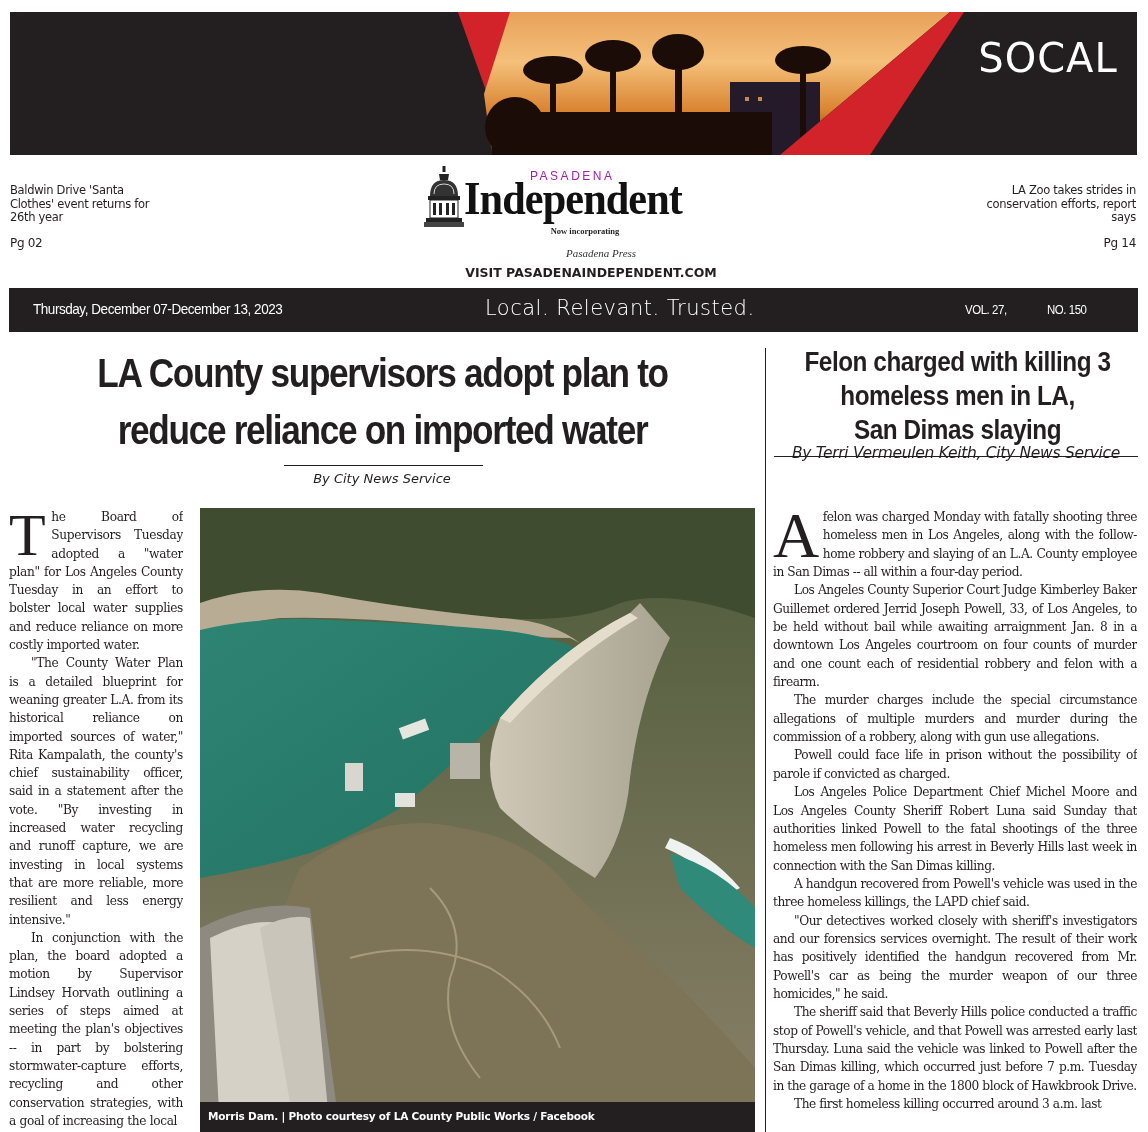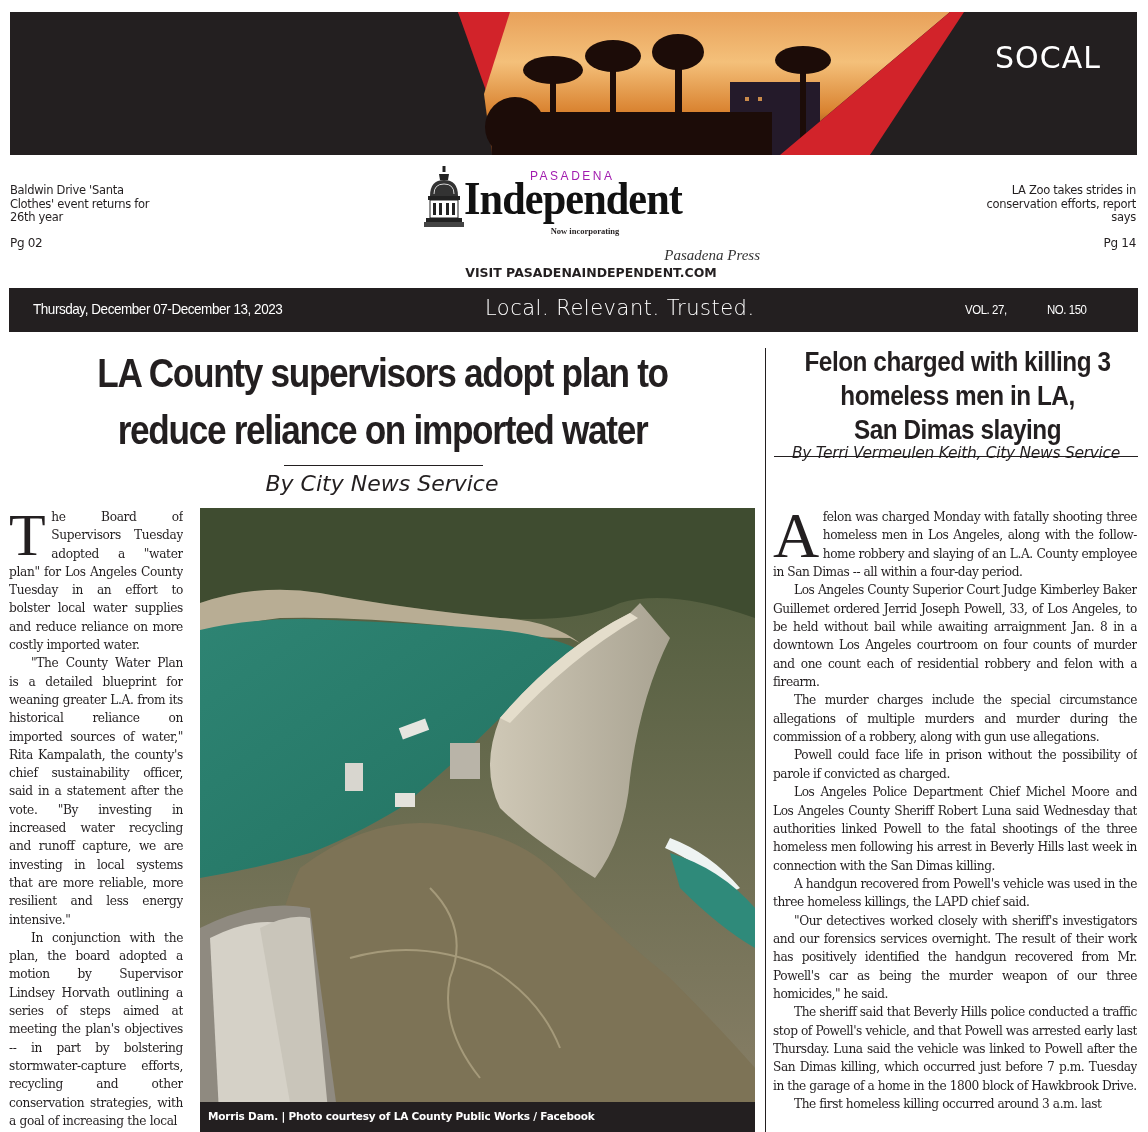--- a/index.html
+++ b/index.html
@@ -25,21 +25,21 @@
   }
   .ad-logo .hey {
     font-family: "DejaVu Sans", sans-serif; font-weight: bold; font-size: 56px;
     letter-spacing: 2px; line-height: 56px; position: relative; display: inline-block;
   }
   .ad-logo .hey-dot {
     position: absolute; right: 14px; top: -8px; width: 12px; height: 12px;
     border-radius: 50%; background: #e52b38;
   }
   .ad-logo .socal {
-    font-family: "DejaVu Sans", sans-serif; font-size: 30px; letter-spacing: 1px;
+    font-family: "DejaVu Sans", sans-serif; font-size: 40px; letter-spacing: 1px;
     line-height: 32px; margin-top: 2px;
   }
 
   
   .teaser {
     position: absolute; top: 184px; font-family: "DejaVu Sans", sans-serif;
     font-size: 11.5px; line-height: 13.5px; color: #231f20; letter-spacing: -0.3px;
   }
   .teaser-left { left: 10px; width: 150px; }
   .teaser-right { right: 12px; width: 150px; text-align: right; }
@@ -57,22 +57,22 @@
     position: absolute; left: 44px; top: 12px;
     font-family: "Liberation Serif", serif; font-weight: bold; font-size: 46px;
     letter-spacing: -1px; line-height: 50px; color: #111;
     transform: scaleX(0.92); transform-origin: left;
   }
   .mast-now {
     position: absolute; left: 0; width: 330px; top: 64px; text-align: center;
     font-family: "Liberation Serif", serif; font-weight: bold; font-size: 8.5px;
   }
   .mast-press {
-    position: absolute; left: 10px; width: 330px; top: 85px; text-align: right;
-    font-family: "Liberation Serif", serif; font-style: italic; font-size: 15px; color: #333;
+    position: absolute; left: 16px; width: 330px; top: 85px; text-align: center;
+    font-family: "Liberation Serif", serif; font-style: italic; font-size: 11px; color: #333;
   }
   .mast-visit {
     position: absolute; left: 0; width: 342px; top: 103px; text-align: center;
     font-family: "DejaVu Sans", sans-serif; font-weight: bold; font-size: 12.5px;
     letter-spacing: 0px;
   }
 
   
   .datebar {
     position: absolute; left: 9px; top: 288px; width: 1129px; height: 44px;
@@ -101,21 +101,21 @@
     position: absolute; left: 20px; top: 345px; width: 725px; text-align: center;
     font-family: "Liberation Sans", sans-serif; font-weight: bold; font-size: 40px;
     line-height: 57px; letter-spacing: -1.5px; color: #231f20;
     transform: scaleX(0.88); transform-origin: center;
   }
   .main-rule {
     position: absolute; left: 284px; top: 465px; width: 199px; height: 1px; background: #231f20;
   }
   .main-byline {
     position: absolute; left: 200px; width: 364px; top: 471px; text-align: center;
-    font-family: "DejaVu Sans", sans-serif; font-style: italic; font-size: 22px;
+    font-family: "DejaVu Sans", sans-serif; font-style: italic; font-size: 13px;
     font-weight: 300; color: #231f20;
   }
 
   .col-left {
     position: absolute; left: 9px; top: 508px; width: 174px; height: 624px; overflow: hidden;
     font-family: "DejaVu Serif", serif; font-size: 12.2px; line-height: 18.3px;
     text-align: justify; color: #231f20; letter-spacing: -0.35px;
   }
   .col-left p { text-indent: 22px; }
   .col-left p.first { text-indent: 0; }
@@ -310,18 +310,18 @@
   <div>San Dimas slaying</div>
 </h2>
 <div class="side-rule"></div>
 <div class="side-byline">By Terri Vermeulen Keith, City News Service</div>
 
 <div class="col-right">
   <p class="first"><span class="dropcap">A</span><span>felon was charged Monday with fatally shooting three homeless men in Los Angeles, along with the follow-home robbery and slaying of an L.A. County employee in San Dimas -- all within a four-day period.</span></p>
   <p>Los Angeles County Superior Court Judge Kimberley Baker Guillemet ordered Jerrid Joseph Powell, 33, of Los Angeles, to be held without bail while awaiting arraignment Jan. 8 in a downtown Los Angeles courtroom on four counts of murder and one count each of residential robbery and felon with a firearm.</p>
   <p>The murder charges include the special circumstance allegations of multiple murders and murder during the commission of a robbery, along with gun use allegations.</p>
   <p>Powell could face life in prison without the possibility of parole if convicted as charged.</p>
-  <p>Los Angeles Police Department Chief Michel Moore and Los Angeles County Sheriff Robert Luna said Wednesday that authorities linked Powell to the fatal shootings of the three homeless men following his arrest in Beverly Hills last week in connection with the San Dimas killing.</p>
+  <p>Los Angeles Police Department Chief Michel Moore and Los Angeles County Sheriff Robert Luna said Sunday that authorities linked Powell to the fatal shootings of the three homeless men following his arrest in Beverly Hills last week in connection with the San Dimas killing.</p>
   <p>A handgun recovered from Powell's vehicle was used in the three homeless killings, the LAPD chief said.</p>
   <p>"Our detectives worked closely with sheriff's investigators and our forensics services overnight. The result of their work has positively identified the handgun recovered from Mr. Powell's car as being the murder weapon of our three homicides," he said.</p>
   <p>The sheriff said that Beverly Hills police conducted a traffic stop of Powell's vehicle, and that Powell was arrested early last Thursday. Luna said the vehicle was linked to Powell after the San Dimas killing, which occurred just before 7 p.m. Tuesday in the garage of a home in the 1800 block of Hawkbrook Drive.</p>
   <p>The first homeless killing occurred around 3 a.m. last</p>
 </div>
 
 </body></html>

